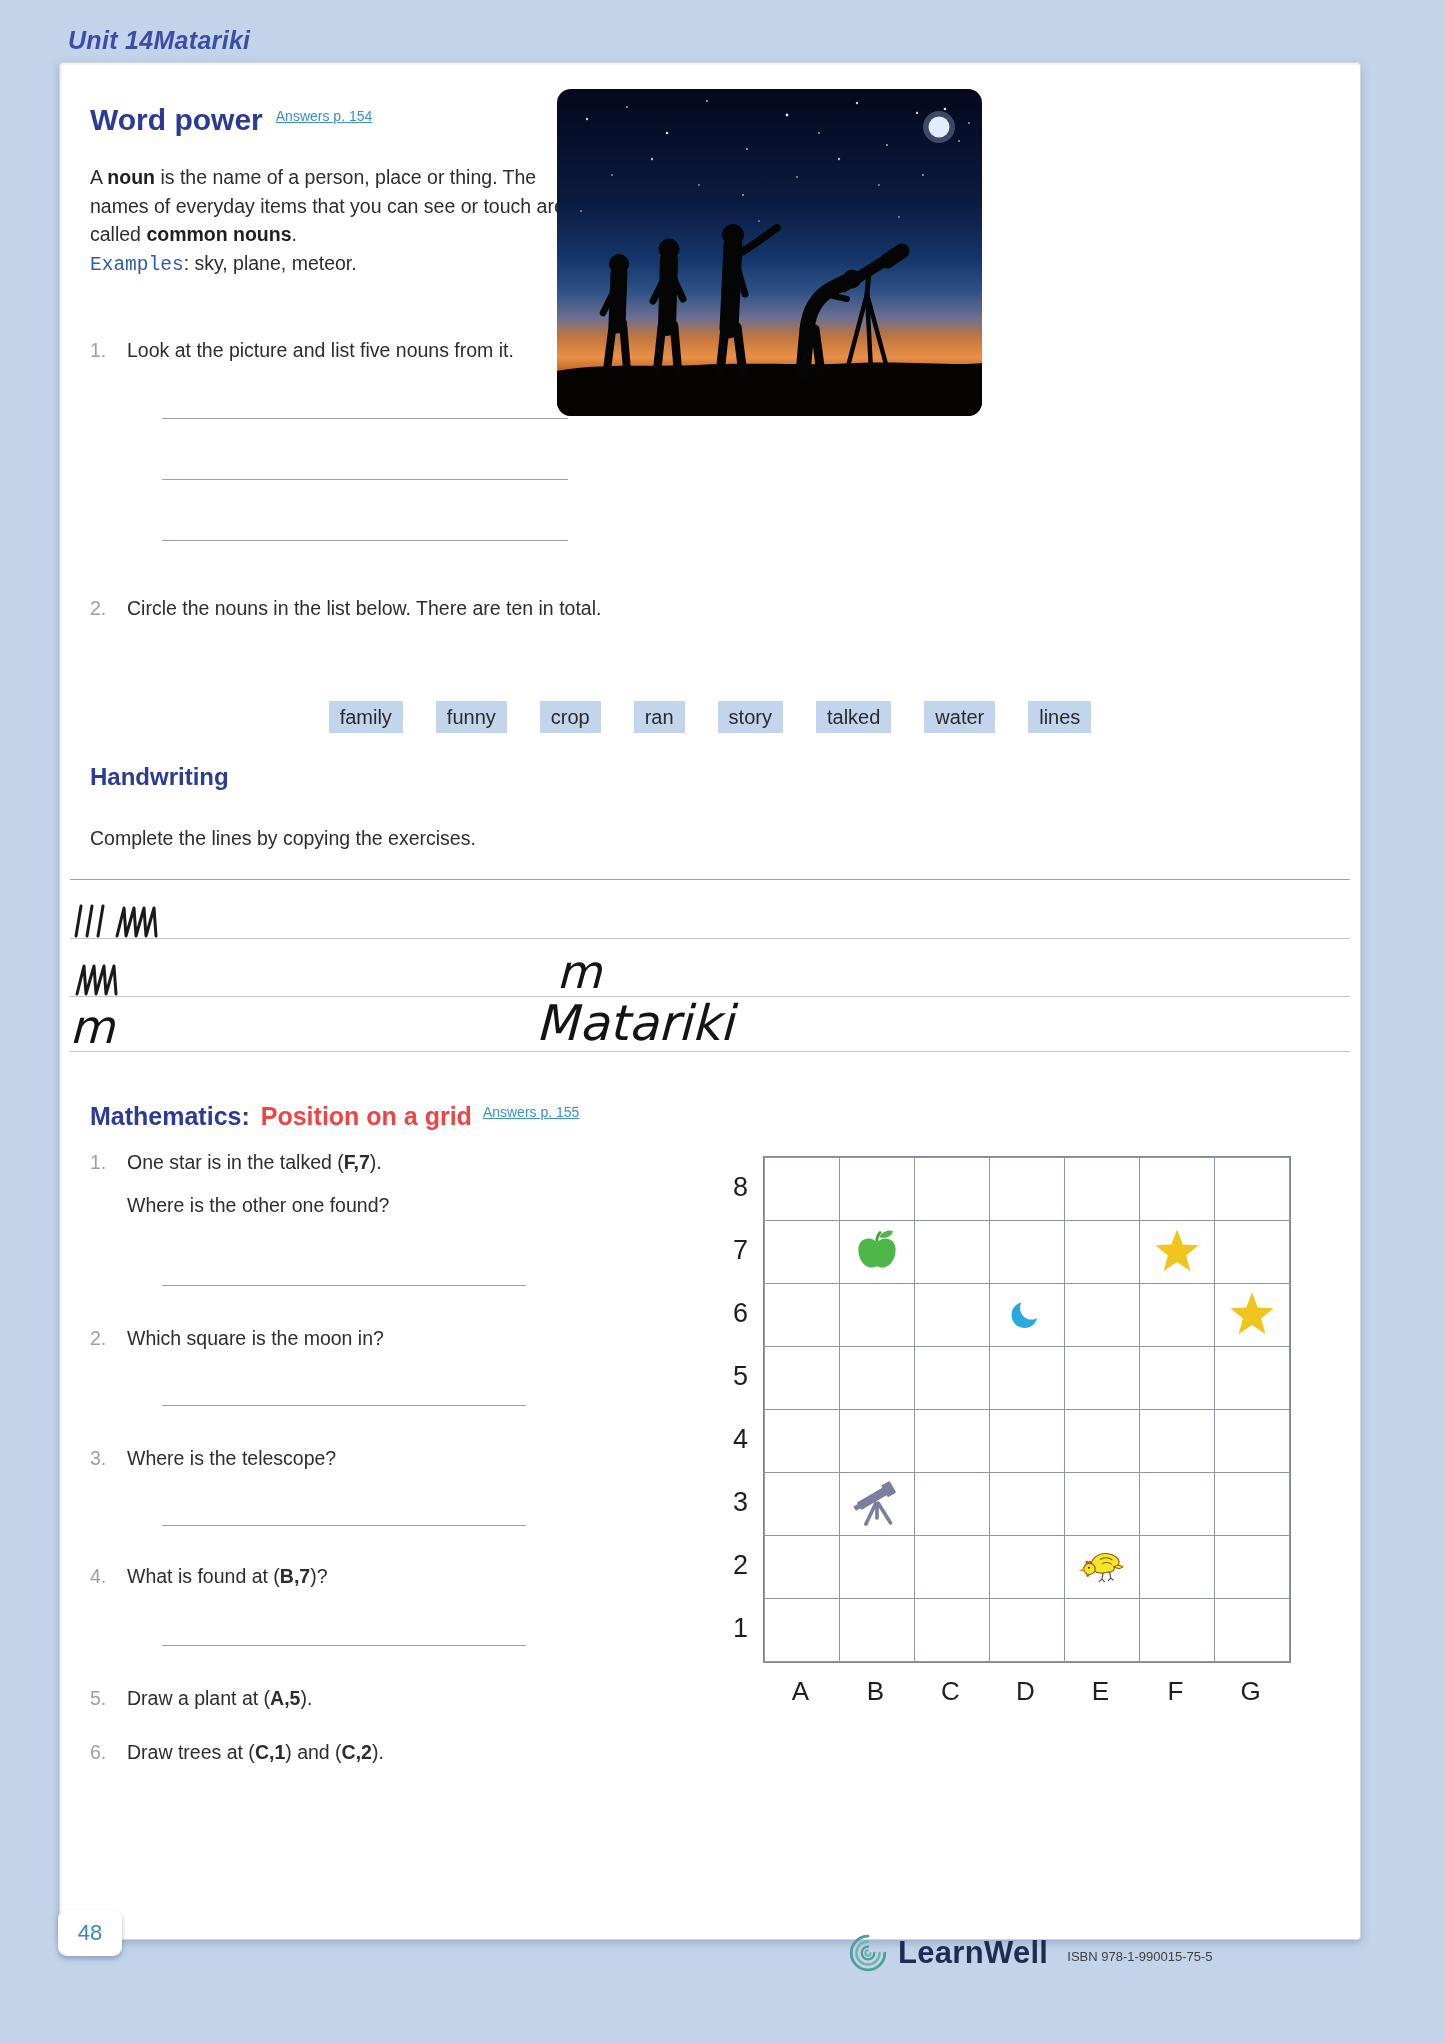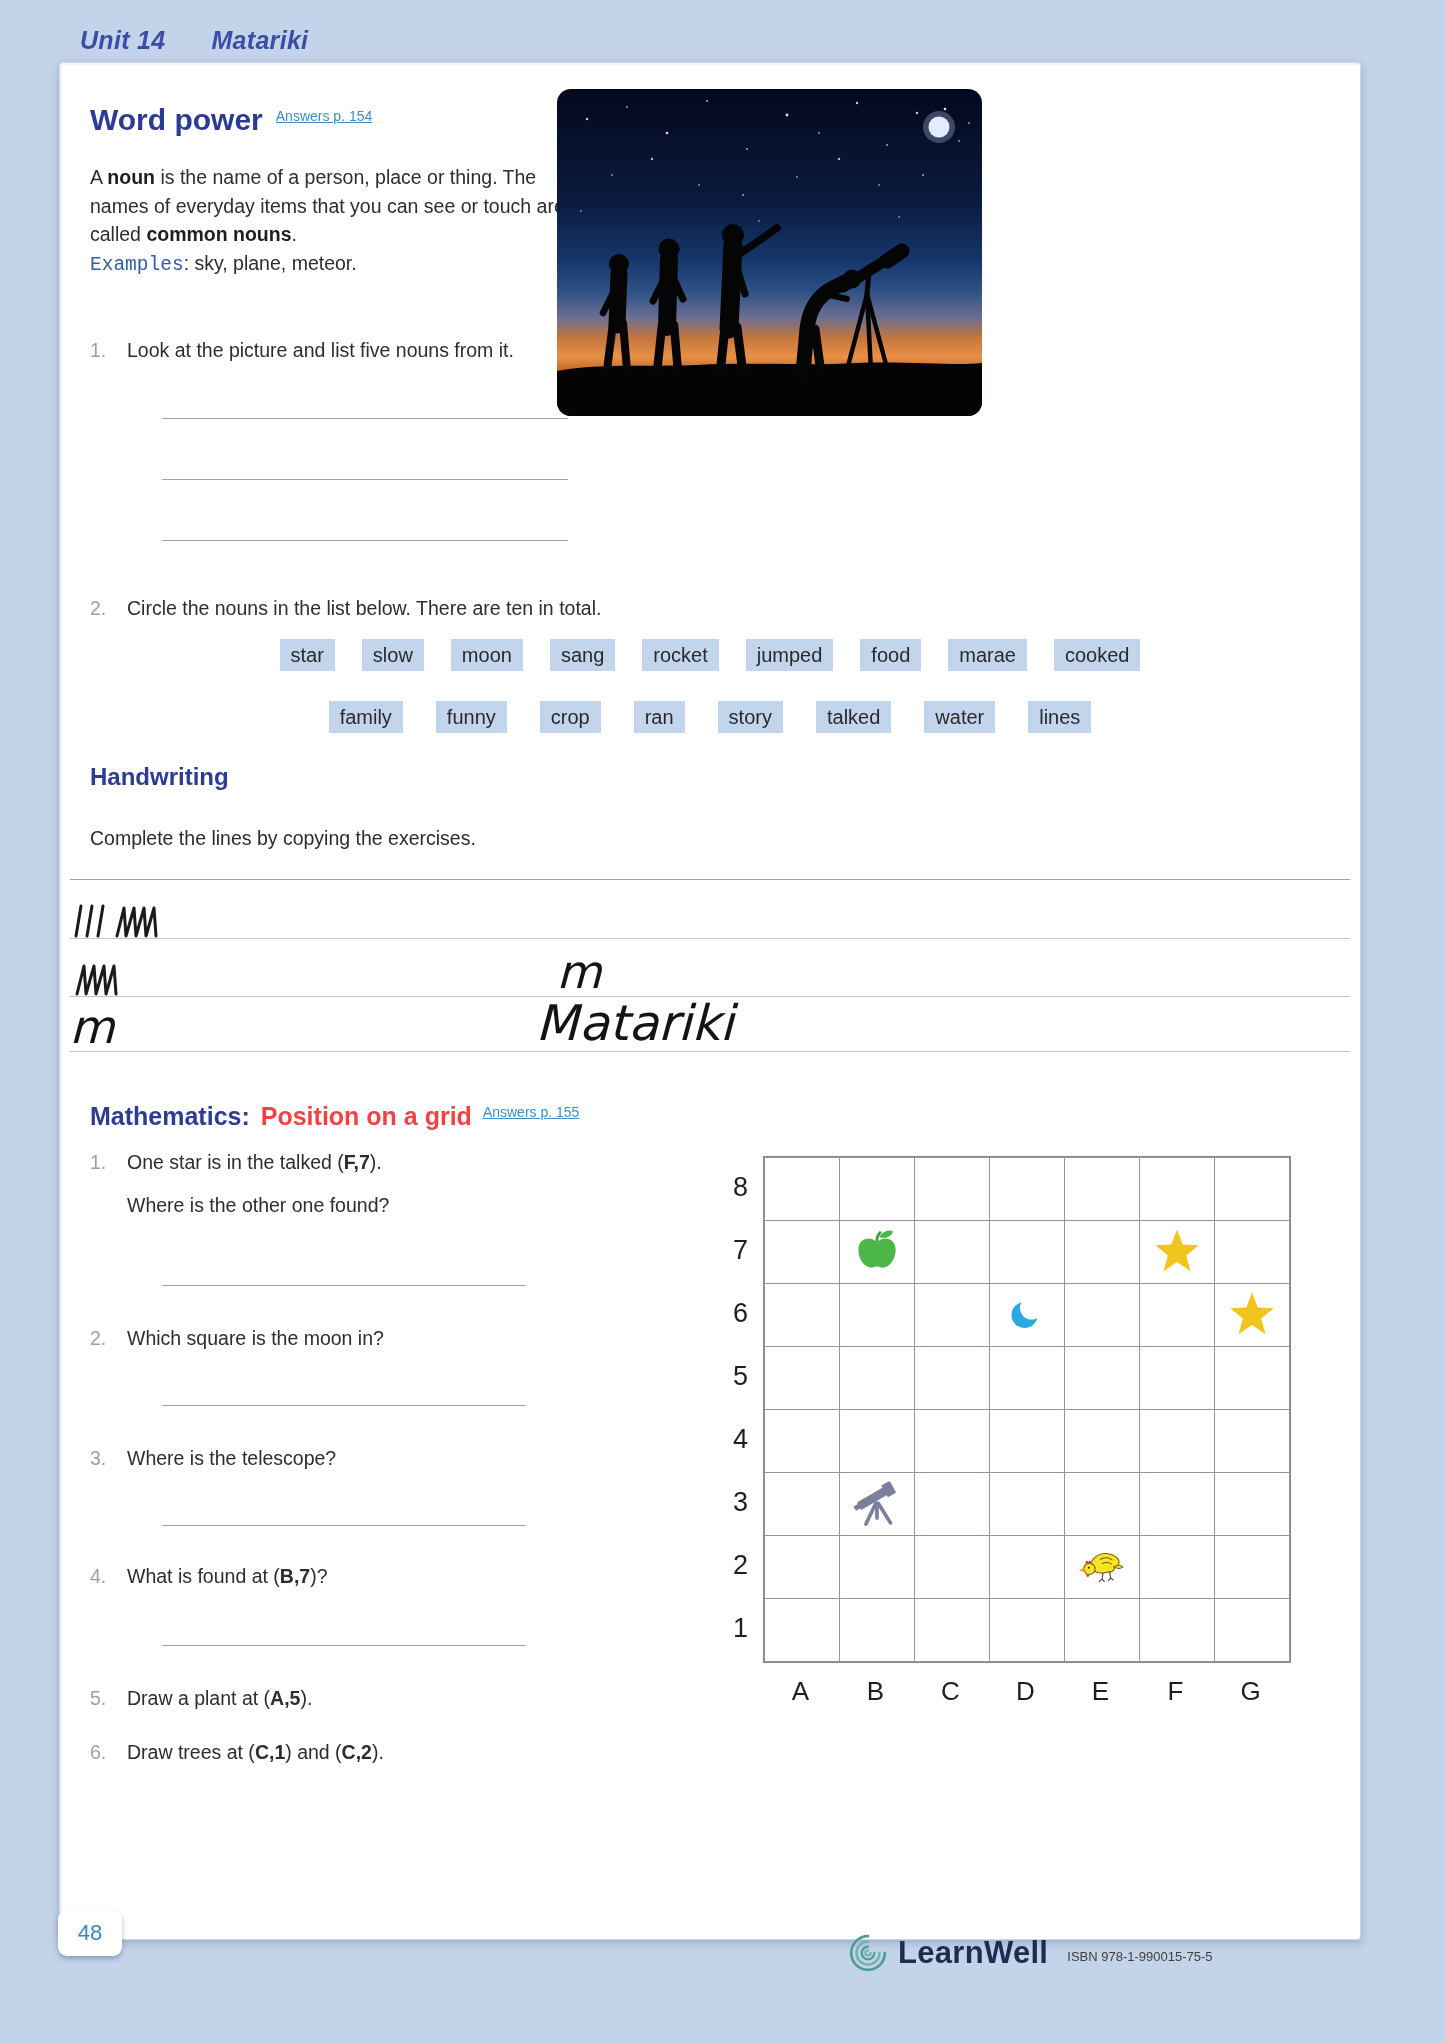--- a/index.html
+++ b/index.html
@@ -8,23 +8,23 @@
     background:#c3d3e9;
     font-family:"Liberation Sans", sans-serif;
     color:#2d2d2d;
     overflow:hidden;
   }
   .page{position:relative;width:1445px;height:2043px;}
 
   
   .unit-header{
     position:absolute;left:68px;top:26px;
-    display:flex;gap:46px;
+    display:flex;
     font-size:25px;font-weight:bold;font-style:italic;
-    color:#3b4da6;letter-spacing:.3px;margin-left:12px;
+    color:#3b4da6;letter-spacing:.3px;
   }
 
   
   .card{
     position:absolute;left:59px;top:62px;width:1300px;height:1876px;
     background:#ffffff;border:1.5px solid #cfd6e2;border-radius:4px;
     box-shadow:0 3px 8px rgba(80,100,140,.35), inset 2px 2px 0 #f2f4f8;
   }
 
   .section-title{font-weight:bold;color:#2b3b96;}
@@ -259,31 +259,20 @@
     </div>
     <div class="ans-line wp-line" style="top:355px;"></div>
     <div class="ans-line wp-line" style="top:416px;"></div>
     <div class="ans-line wp-line" style="top:477px;"></div>
 
     <div class="q" style="top:532px;">
       <span class="num">2.</span>
       <span>Circle the nouns in the list below. There are ten in total.</span>
     </div>
 
-    <div class="chip-row r1" style="top:576px;">
-      <span class="chip">star</span>
-      <span class="chip">slow</span>
-      <span class="chip">moon</span>
-      <span class="chip">sang</span>
-      <span class="chip">rocket</span>
-      <span class="chip">jumped</span>
-      <span class="chip">food</span>
-      <span class="chip">marae</span>
-      <span class="chip">cooked</span>
-    </div>
     <div class="chip-row r2" style="top:638px;">
       <span class="chip">family</span>
       <span class="chip">funny</span>
       <span class="chip">crop</span>
       <span class="chip">ran</span>
       <span class="chip">story</span>
       <span class="chip">talked</span>
       <span class="chip">water</span>
       <span class="chip">lines</span>
     </div>

